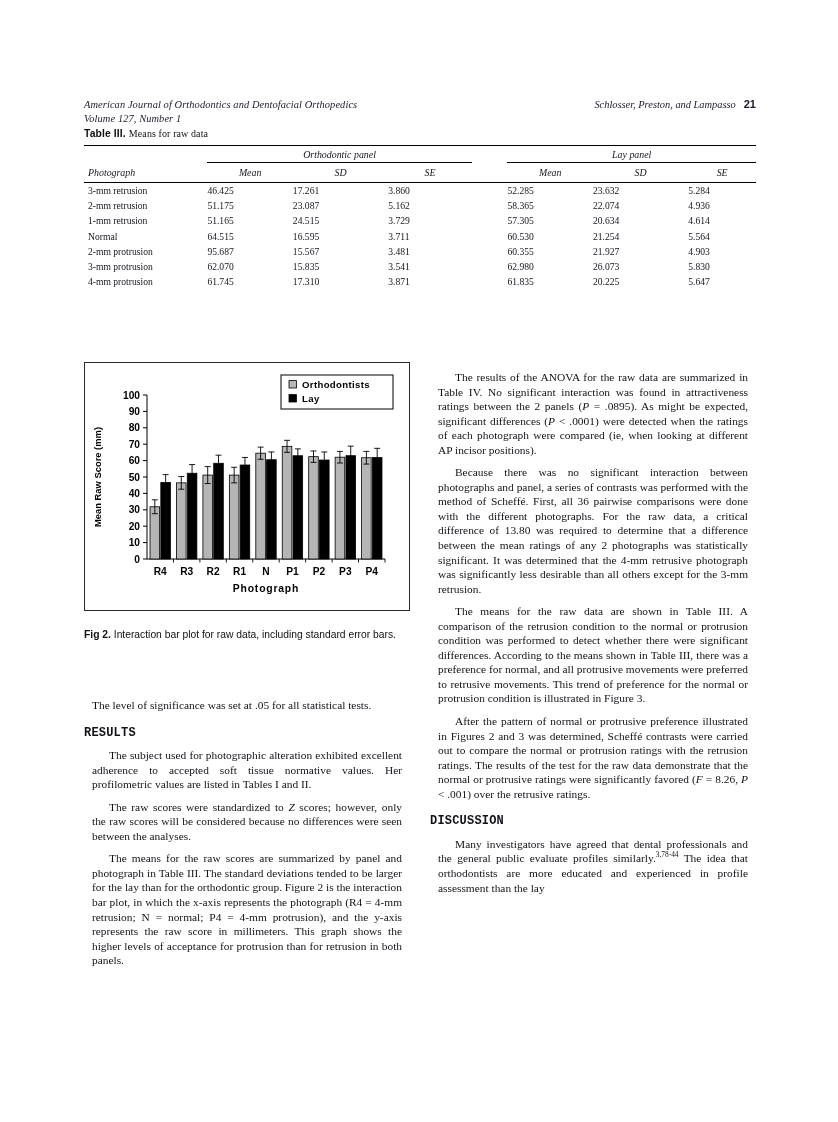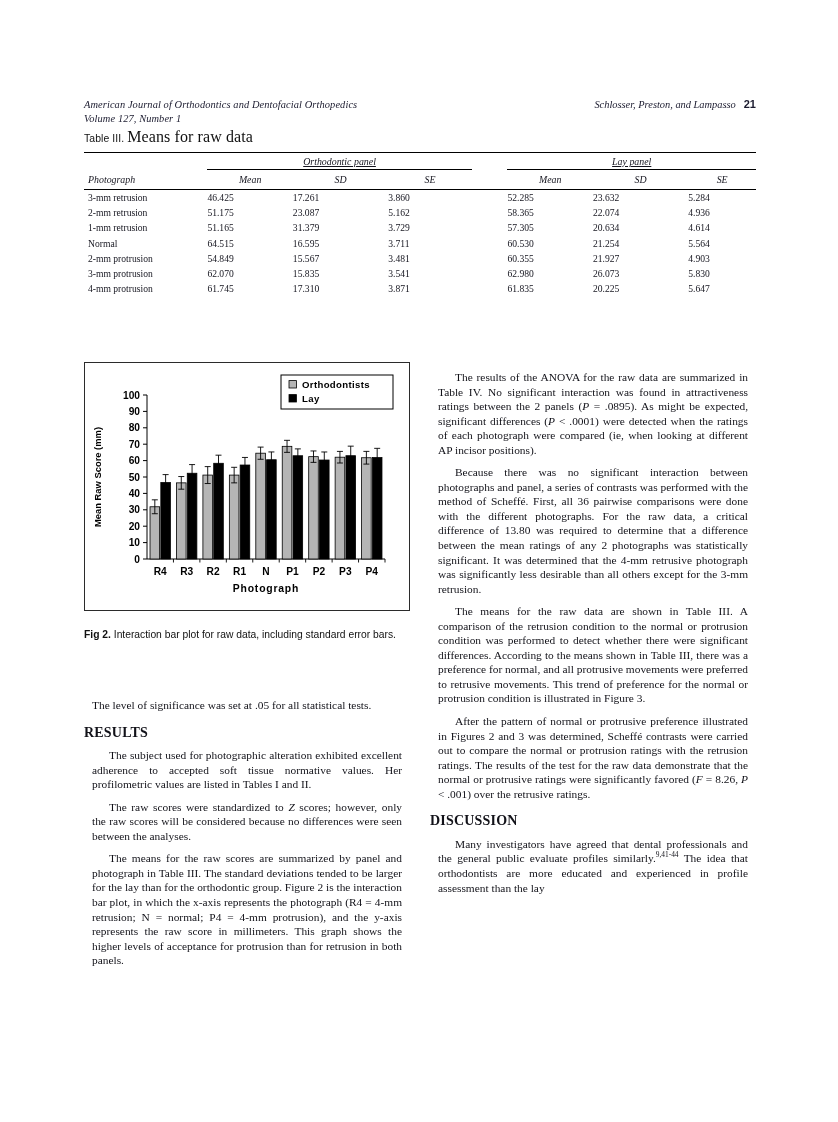--- a/index.html
+++ b/index.html
@@ -68,42 +68,41 @@
     width: 672px;
   }
   .table-caption {
     font-family: "Liberation Sans", sans-serif;
     font-size: 10.4px;
     color: #111;
     margin-bottom: 6px;
     letter-spacing: 0.1px;
   }
   .table-caption .tnum {
-    font-weight: normal;
+    font-weight: bold;
   }
   .table-caption .ttitle {
     font-family: "Liberation Serif", serif;
-    font-size: 16px;
+    font-size: 10px;
     margin-left: 3px;
   }
   table.data {
     border-collapse: collapse;
     width: 672px;
     font-family: "Liberation Serif", serif;
     font-size: 9.6px;
     color: #15151f;
   }
   table.data thead tr.grouprow th {
     font-style: italic;
     font-weight: normal;
     font-size: 9.9px;
     padding: 3px 0 2px 0;
     text-align: center;
     border: none;
-    text-decoration: underline;
   }
   table.data thead tr.grouprow th.grp {
     border-bottom: 0.8px solid #000;
   }
   table.data thead tr.grouprow th.spacer,
   table.data thead tr.grouprow th.blank {
     border-bottom: none;
   }
   table.data thead tr.subrow th {
     font-style: italic;
@@ -165,22 +164,22 @@
   }
   .col-left  { left: 84px;  top: 690px; height: 380px; }
   .col-right { left: 430px; top: 362px; height: 710px; }
 
   .col p {
     margin: 8px;
     text-indent: 17px;
   }
   .col p.noindent { text-indent: 0; }
   .col h3 {
-    font-family: Liberation Serif, serif;
-    font-size: 14px;
+    font-family: Liberation Mono, monospace;
+    font-size: 12px;
     font-weight: bold;
     letter-spacing: 0.2px;
     margin: 13px 0 4px 0;
     text-align: left;
   }
   .col i { font-style: italic; }
   sup {
     font-size: 7.4px;
     vertical-align: super;
     line-height: 0;
@@ -258,40 +257,40 @@
             <td class="col-num">23.087</td>
             <td class="col-num">5.162</td>
             <td class="col-gap"></td>
             <td class="col-num">58.365</td>
             <td class="col-num">22.074</td>
             <td class="col-num">4.936</td>
           </tr>
           <tr>
             <td class="col-photo">1-mm retrusion</td>
             <td class="col-num">51.165</td>
-            <td class="col-num">31.379</td>
+            <td class="col-num">24.515</td>
             <td class="col-num">3.729</td>
             <td class="col-gap"></td>
             <td class="col-num">57.305</td>
             <td class="col-num">20.634</td>
             <td class="col-num">4.614</td>
           </tr>
           <tr>
             <td class="col-photo">Normal</td>
             <td class="col-num">64.515</td>
             <td class="col-num">16.595</td>
             <td class="col-num">3.711</td>
             <td class="col-gap"></td>
             <td class="col-num">60.530</td>
             <td class="col-num">21.254</td>
             <td class="col-num">5.564</td>
           </tr>
           <tr>
             <td class="col-photo">2-mm protrusion</td>
-            <td class="col-num">54.849</td>
+            <td class="col-num">95.687</td>
             <td class="col-num">15.567</td>
             <td class="col-num">3.481</td>
             <td class="col-gap"></td>
             <td class="col-num">60.355</td>
             <td class="col-num">21.927</td>
             <td class="col-num">4.903</td>
           </tr>
           <tr>
             <td class="col-photo">3-mm protrusion</td>
             <td class="col-num">62.070</td>
@@ -499,16 +498,16 @@
     <p><span>The results of the ANOVA for the raw data are summarized in Table IV. No significant interaction was found in attractiveness ratings between the 2 panels (</span><i>P</i><span> = .0895). As might be expected, significant differences (</span><i>P</i><span> &lt; .0001) were detected when the ratings of each photograph were compared (ie, when looking at different AP incisor positions).</span></p>
 
     <p>Because there was no significant interaction between photographs and panel, a series of contrasts was performed with the method of Scheffé. First, all 36 pairwise comparisons were done with the different photographs. For the raw data, a critical difference of 13.80 was required to determine that a difference between the mean ratings of any 2 photographs was statistically significant. It was determined that the 4-mm retrusive photograph was significantly less desirable than all others except for the 3-mm retrusion.</p>
 
     <p>The means for the raw data are shown in Table III. A comparison of the retrusion condition to the normal or protrusion condition was performed to detect whether there were significant differences. According to the means shown in Table III, there was a preference for normal, and all protrusive movements were preferred to retrusive movements. This trend of preference for the normal or protrusion condition is illustrated in Figure 3.</p>
 
     <p><span>After the pattern of normal or protrusive preference illustrated in Figures 2 and 3 was determined, Scheffé contrasts were carried out to compare the normal or protrusion ratings with the retrusion ratings. The results of the test for the raw data demonstrate that the normal or protrusive ratings were significantly favored (</span><i>F</i><span> = 8.26, </span><i>P</i><span> &lt; .001) over the retrusive ratings.</span></p>
 
     <h3>DISCUSSION</h3>
 
-    <p><span>Many investigators have agreed that dental professionals and the general public evaluate profiles similarly.</span><sup>9,41-44</sup><span> The idea that orthodontists are more educated and experienced in profile assessment than the lay</span></p>
+    <p><span>Many investigators have agreed that dental professionals and the general public evaluate profiles similarly.</span><sup>3,78-44</sup><span> The idea that orthodontists are more educated and experienced in profile assessment than the lay</span></p>
   </div>
 
 </div>
 
 </body></html>

